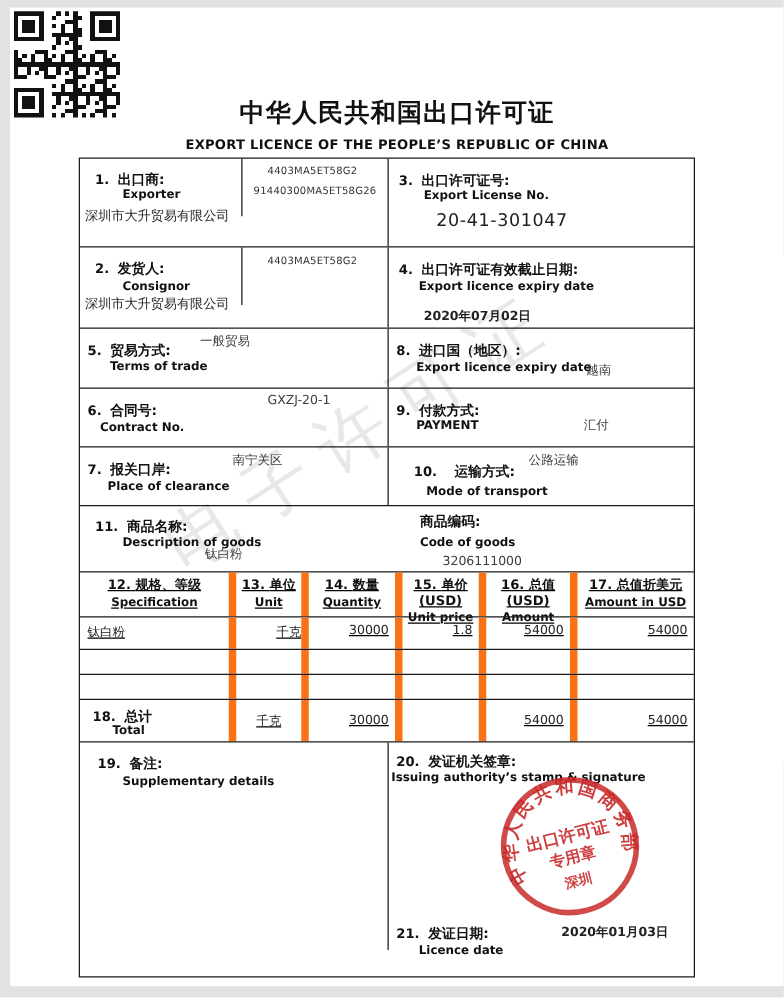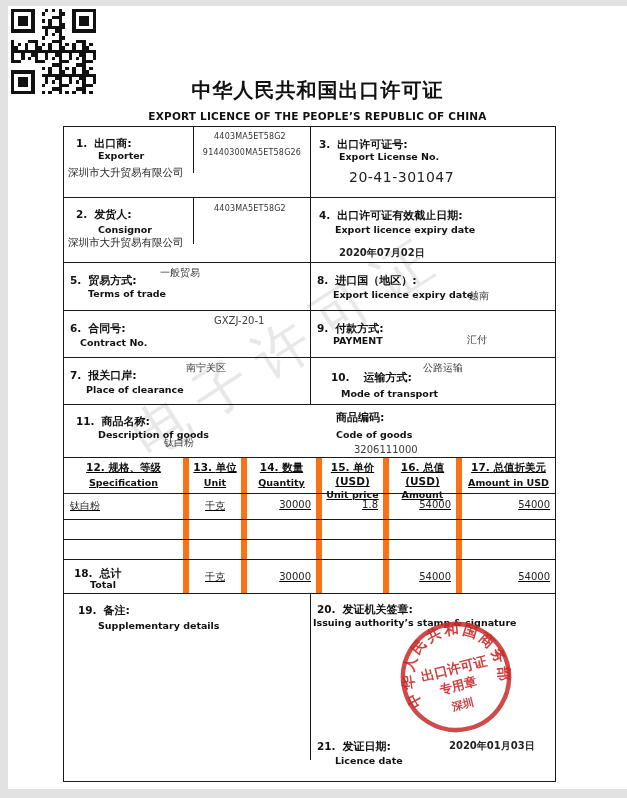--- a/index.html
+++ b/index.html
@@ -30,21 +30,21 @@
   .valb{ font-size:10px; font-weight:700; color:#222; }
   .big { font-size:14px; color:#222; letter-spacing:0.5px; }
   .code{ font-size:8px; color:#333; letter-spacing:0.2px; }
   .company { font-size:10.5px; color:#262626; font-family:"DejaVu Serif","Liberation Serif",serif; }
   .vdiv { border-left:1.2px solid #1a1a1a; width:0; }
   .hcell { text-align:center; padding-top:3px; }
   .hcell .l1 { font-weight:700; font-size:10.5px; color:#111; }
   .hcell .l2 { font-weight:700; font-size:9.5px; color:#111; margin-top:2px; }
   .gval { font-size:10px; color:#222; padding-top:5px; }
   .ta-l { text-align:left; padding-left:6px; }
-  .ta-c { text-align:center; }
+  .ta-c { text-align:right; }
   .ta-r { text-align:right; padding-right:5px; }
   .totcell { display:flex; align-items:center; font-size:10px; color:#222; }
   .totcell.ta-r { justify-content:flex-end; }
   .totcell.ta-c { justify-content:center; }
   .stamp { position:absolute; left:75px; top:13px; width:140px; height:140px; transform:rotate(-14deg); z-index:3; }
 </style>
 </head>
 <body>
 
 <div class="page">

